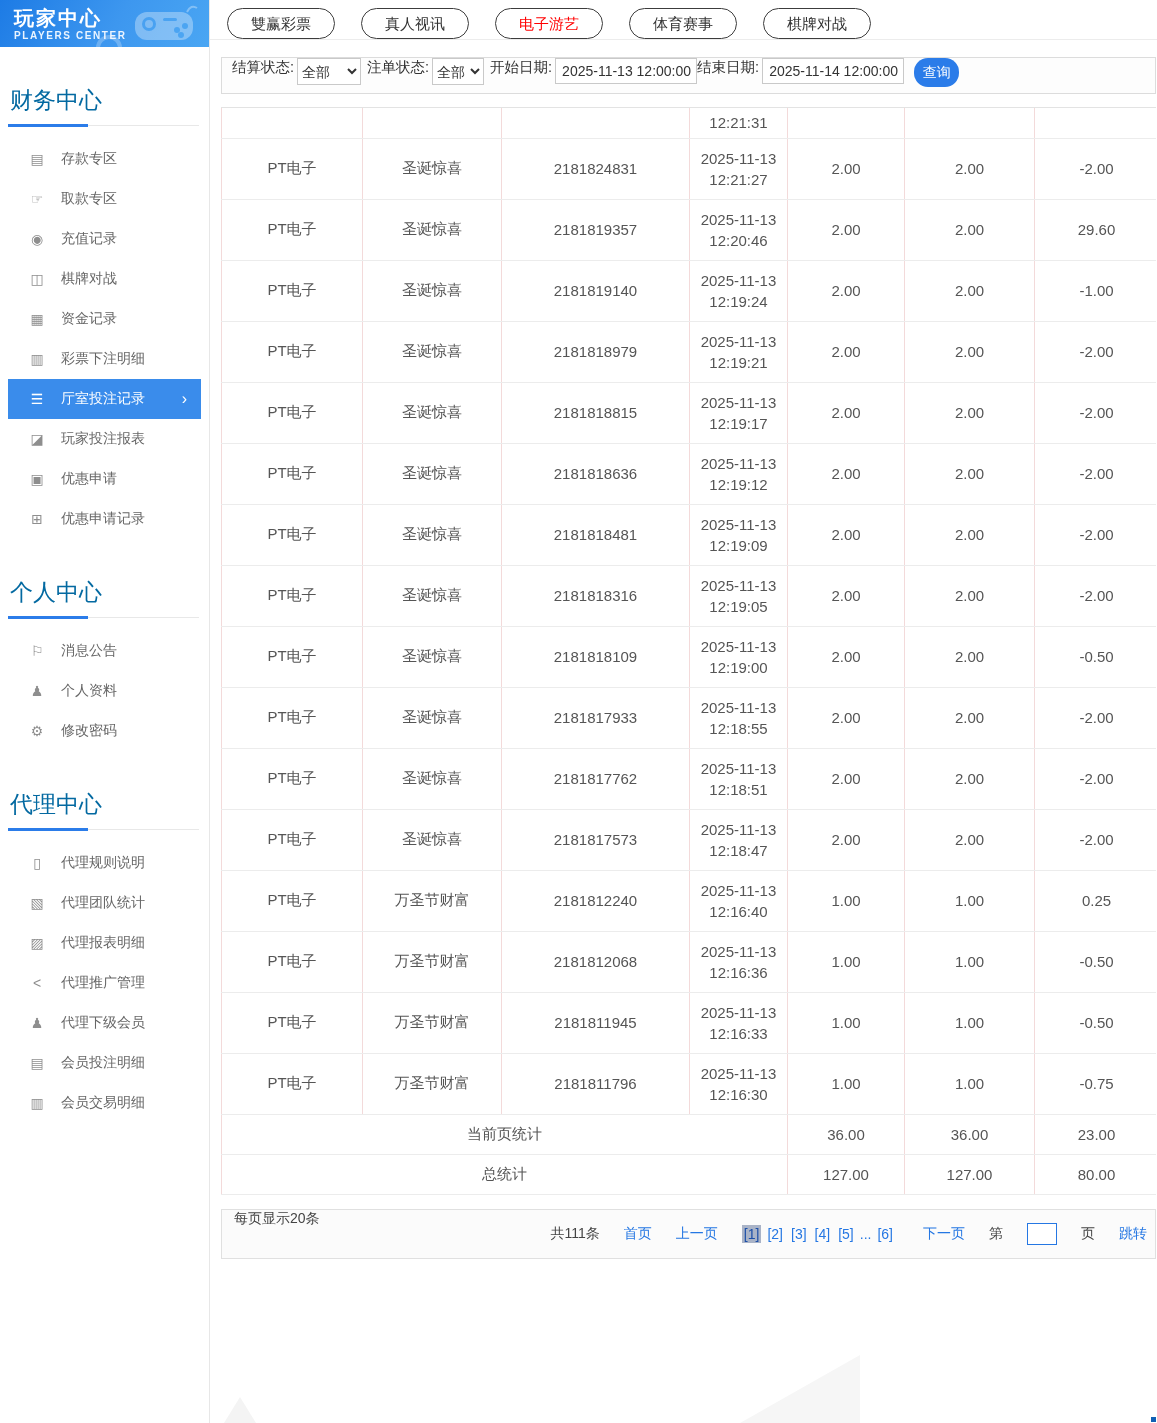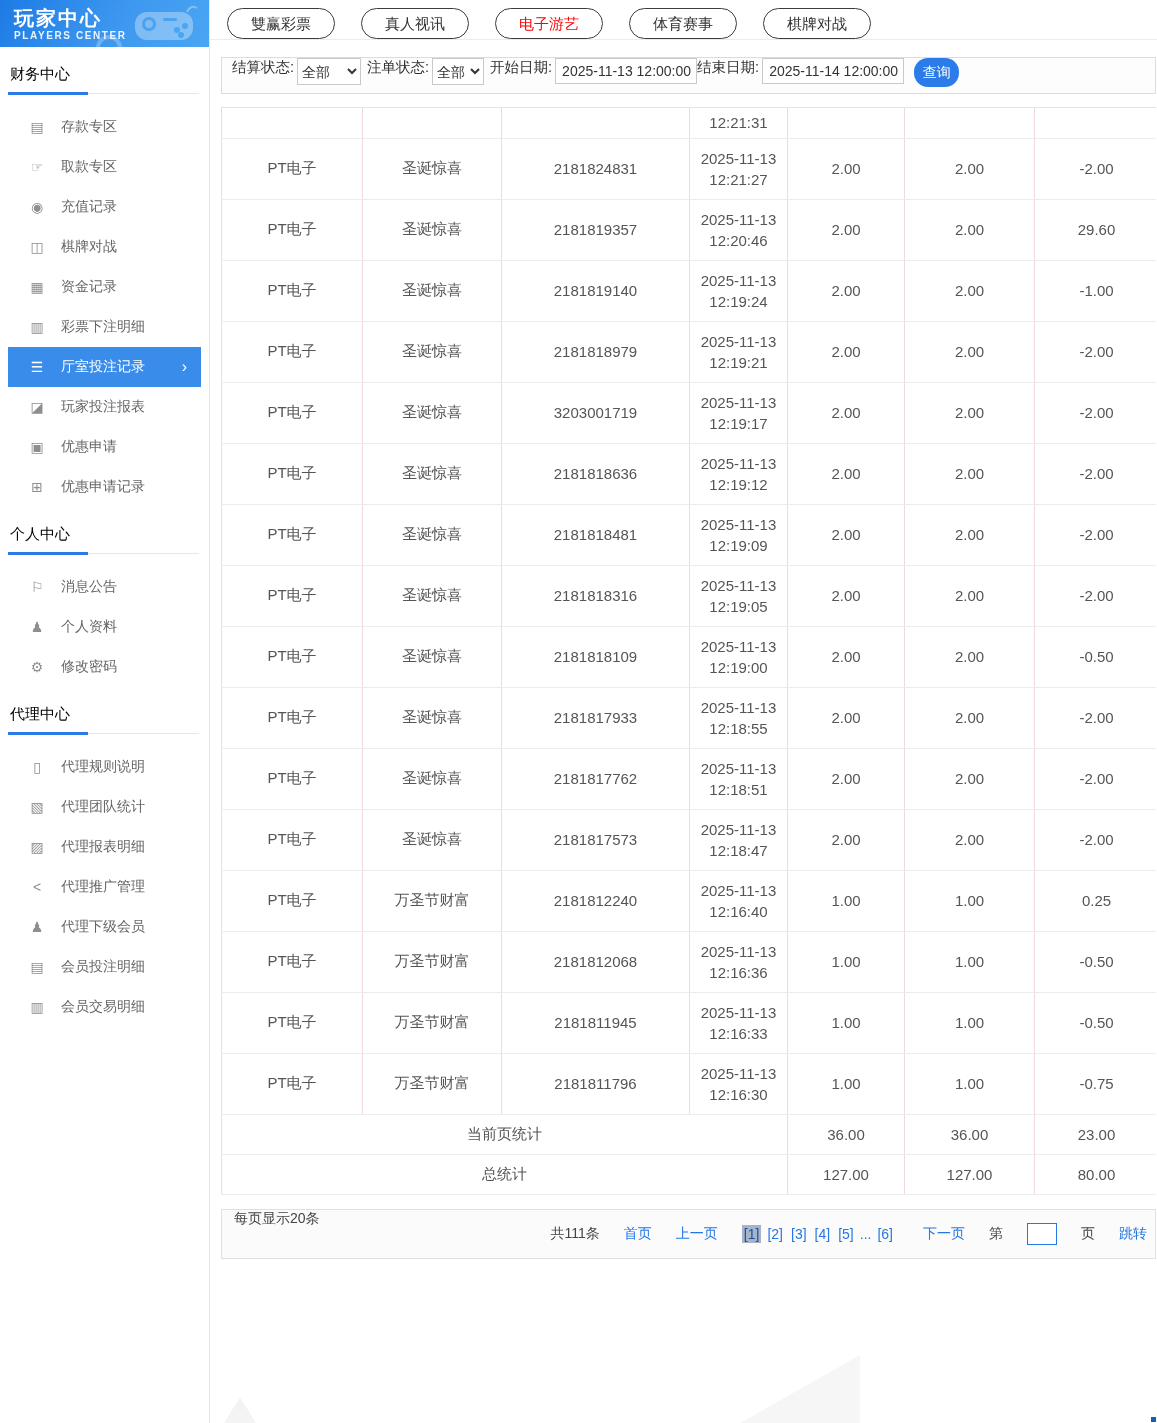--- a/index.html
+++ b/index.html
@@ -10,21 +10,21 @@
   
   .sidebar { width:210px; min-width:210px; height:100%; background:#fff;
              border-right:1px solid #e7e7e7; position:relative; }
   .logo { height:47px; background:linear-gradient(120deg,#1d7be5 0%,#3d97ef 55%,#4aa6f3 100%);
           position:relative; padding:7px 0 0 14px; overflow:hidden; }
   .logo-title { color:#fff; font-size:20px; font-weight:bold; letter-spacing:2px; line-height:22px; }
   .logo-sub { color:#eaf4ff; font-size:10px; letter-spacing:1.6px; font-weight:bold; margin-top:1px; }
   .logo-art { position:absolute; right:10px; top:4px; opacity:.33; }
   .logo-circle { position:absolute; left:96px; bottom:-14px; width:26px; height:26px;
                  border-radius:50%; border:4px solid rgba(255,255,255,.25); }
-  .sec-title { color:#000000; font-size:15px; padding:18px 0 8px 10px; }
+  .sec-title { color:#0369a1; font-size:23px; padding:18px 0 8px 10px;margin-top:20px; }
   .sec-divider { position:relative; height:3px; margin:0 10px 12px 8px; }
   .sec-divider::after { content:""; position:absolute; left:0; right:0; bottom:1px; height:1px; background:#e8e8e8; }
   .sec-divider::before { content:""; position:absolute; left:0; bottom:0; width:80px; height:3px; background:#2b7ce9; z-index:1; }
   .item { display:flex; align-items:center; height:40px; color:#666; font-size:14px;
           cursor:pointer; padding-left:20px; margin:0 8px; }
   .item .icon { width:18px; color:#8e8e8e; font-size:14px; text-align:center; margin-right:15px; }
   .item .lbl { flex:1; }
   .item.active { background:#3a8ceb; color:#fff; }
   .item.active .icon { color:#fff; }
   .item .chev { color:#fff; font-size:16px; margin-right:14px; }
@@ -288,21 +288,21 @@
                 <div class="l2">2025-11-13</div>
                 <div class="l2">12:19:21</div>
               </td>
               <td>2.00</td>
               <td>2.00</td>
               <td>-2.00</td>
             </tr>
             <tr class="data-row">
               <td>PT电子</td>
               <td>圣诞惊喜</td>
-              <td>3203001719</td>
+              <td>2181818815</td>
               <td>
                 <div class="l2">2025-11-13</div>
                 <div class="l2">12:19:17</div>
               </td>
               <td>2.00</td>
               <td>2.00</td>
               <td>-2.00</td>
             </tr>
             <tr class="data-row">
               <td>PT电子</td>

